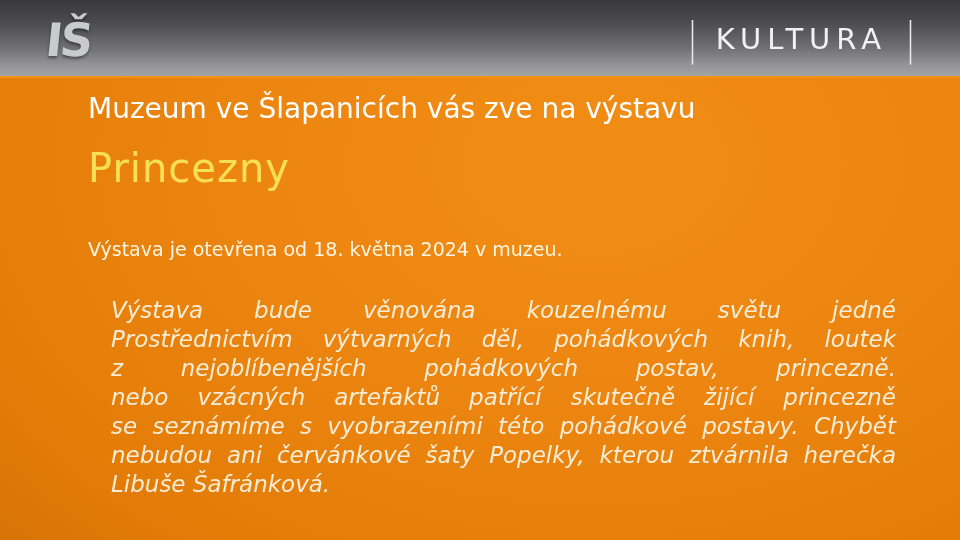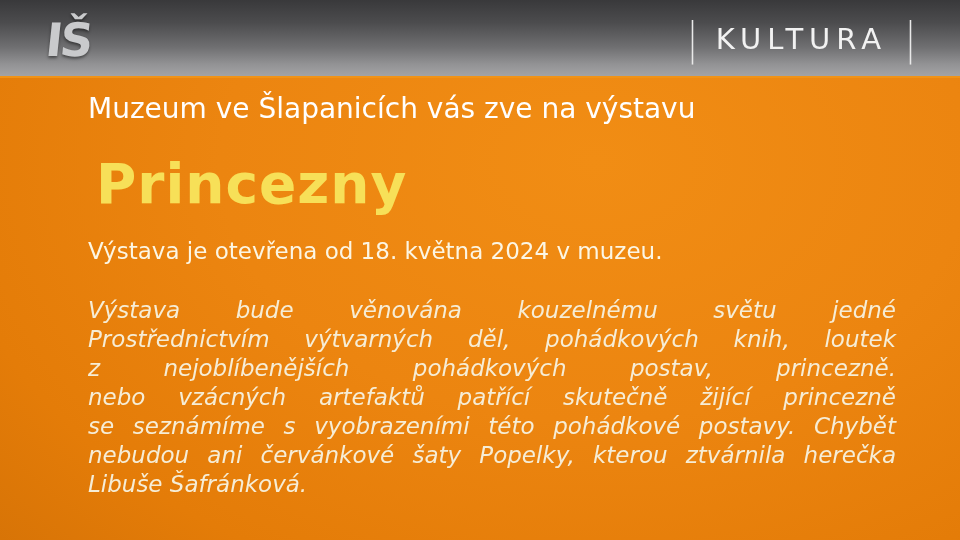--- a/index.html
+++ b/index.html
@@ -45,36 +45,37 @@
   .main {
     position:absolute; top:78px; left:88px; right:64px; bottom:0;
   }
   .intro {
     position:absolute; top:14px; left:0;
     color:#ffffff; font-size:28px; line-height:1.2;
     white-space:nowrap;
     text-align:right;
   }
   .title {
-    position:absolute; top:68px; left:0; margin:8px;
-    color:#f7e058; font-size:55px; font-weight:bold; line-height:1.1;
+    position:absolute; top:68px; left:0; margin:0;
+    color:#f7e058; font-size:40px; font-weight:normal; line-height:1.1;
     letter-spacing:1px;
   }
   .subtitle {
     position:absolute; top:160px; left:0;
-    color:#fcf6e4; font-size:23px; line-height:1.2;
+    color:#fcf6e4; font-size:19px; line-height:1.2;
     white-space:nowrap;
   }
   .paragraph {
     position:absolute; top:218px; left:0; right:0;
     color:#f6edd6; font-size:23px; font-style:italic; line-height:29px;
   }
   .pline {
     text-align:justify;
     text-align-last:justify;
+    margin-left:23px;
   }
   .pline-last {
     text-align-last:left;
   }
 </style>
 </head>
 <body>
 
 <div class="slide">
 

